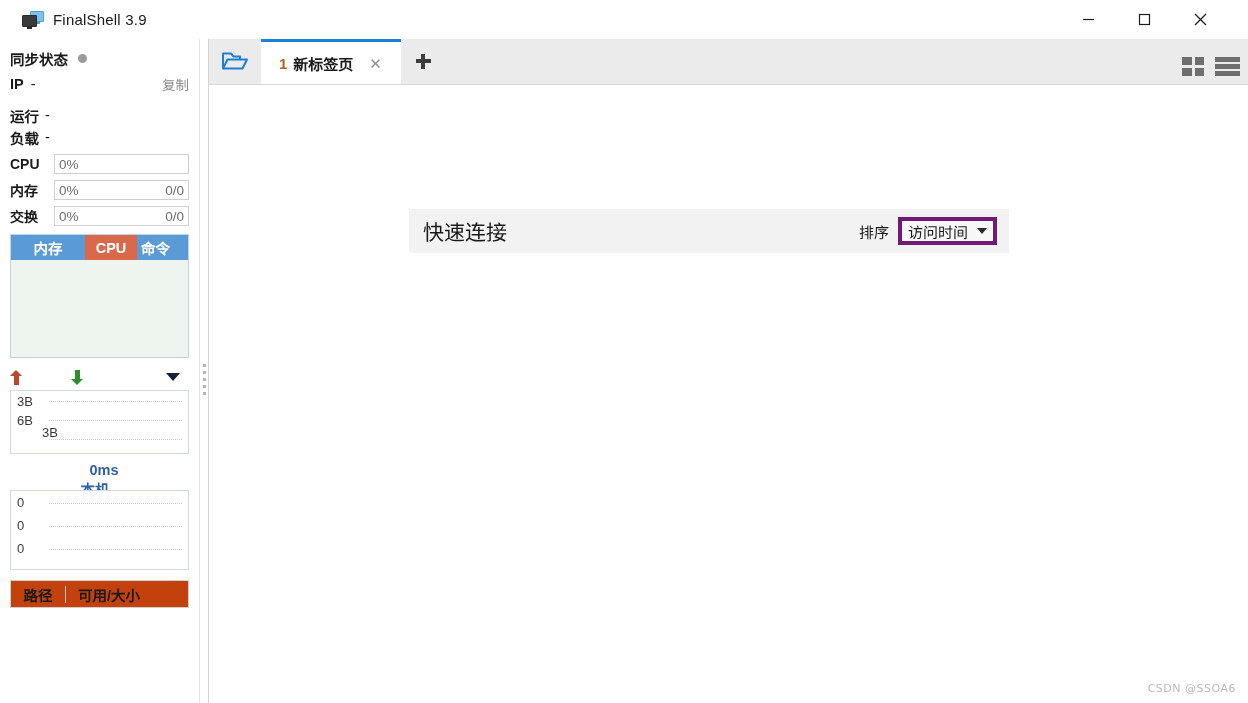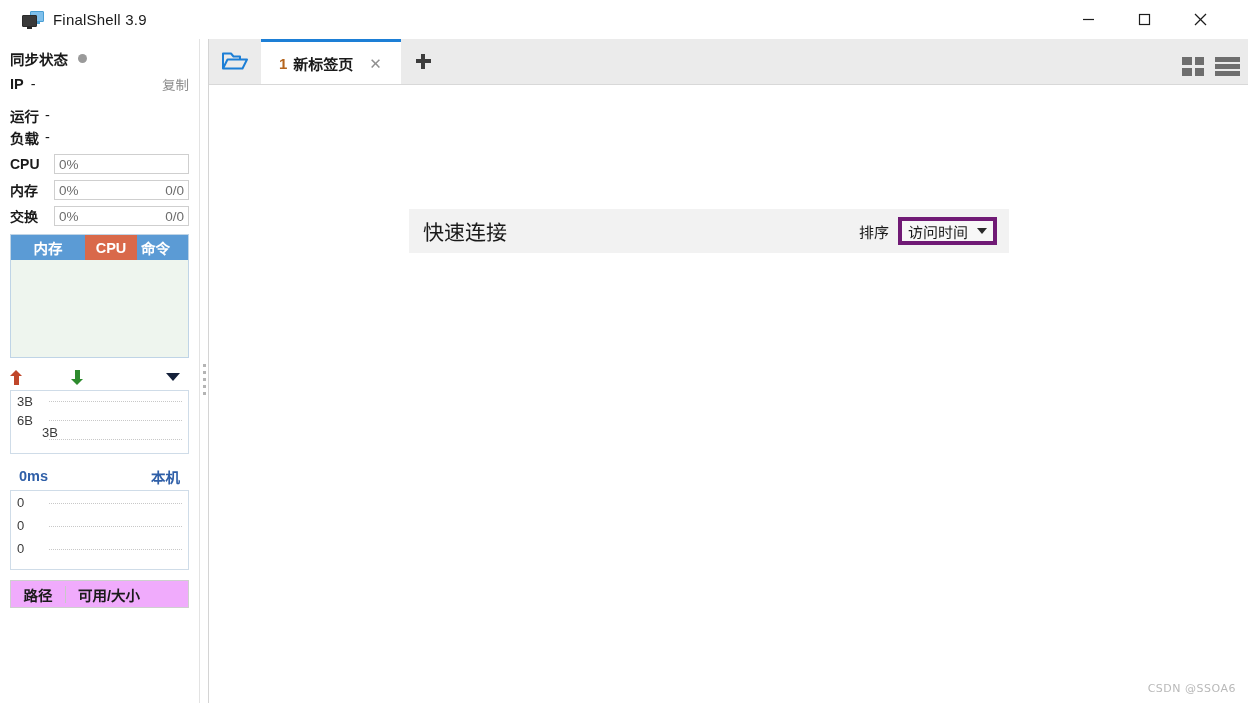--- a/index.html
+++ b/index.html
@@ -233,31 +233,32 @@
   .graph .gline {
     position: absolute; left: 38px; right: 6px;
     border-top: 1px dotted #c8c8c8;
   }
 
   .ping-head {
     display: flex; align-items: center; justify-content: space-between;
     padding: 0 10px;
     height: 28px;
     margin-top: 8px;
+    flex-direction: column;
   }
   .ping-ms { font-size: 14.5px; color: #2f5fa8; font-weight: 600; margin-left: 9px; }
   .ping-host { font-size: 14.5px; color: #2f5fa8; font-weight: 600; margin-right: 9px; }
   .graph.ping { height: 80px; }
 
   
   .disk-head {
     margin: 10px 10px 0 10px;
     height: 28px;
     border: 1px solid #cfcfcf;
-    background: #f0abfc;
+    background: #c2410c;
     display: flex; align-items: center;
     font-size: 14.5px; color: #1a1a1a; font-weight: 600;
   }
   .disk-head .c1 { width: 54px; text-align: center; flex: 0 0 54px; }
   .disk-head .sep { width: 1px; height: 17px; background: #c8c8c8; }
   .disk-head .c2 { padding-left: 12px; }
 
   
   .splitter {
     position: absolute; left: 199px; top: 39px;

